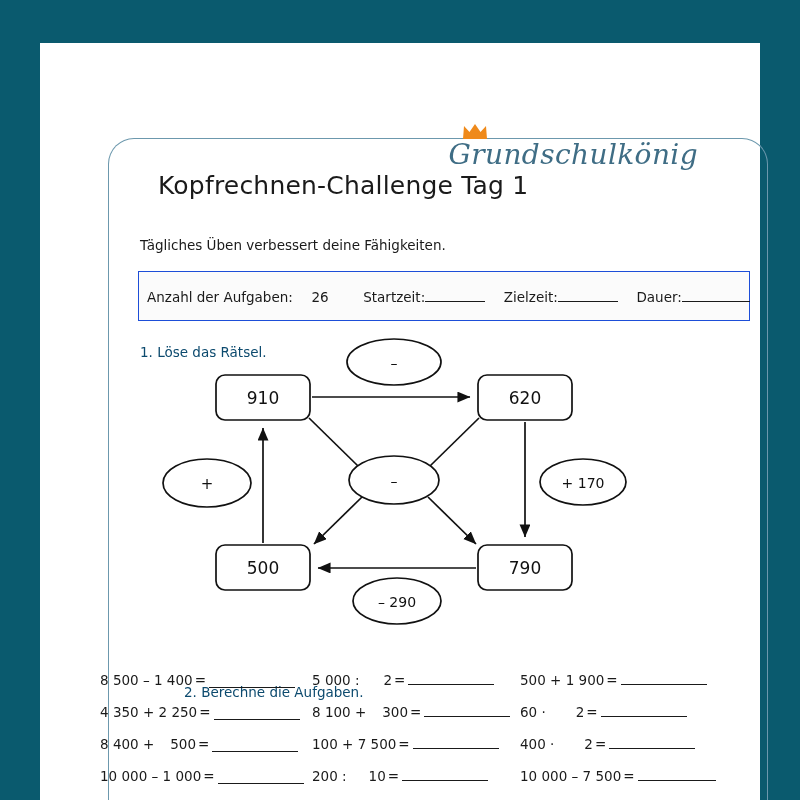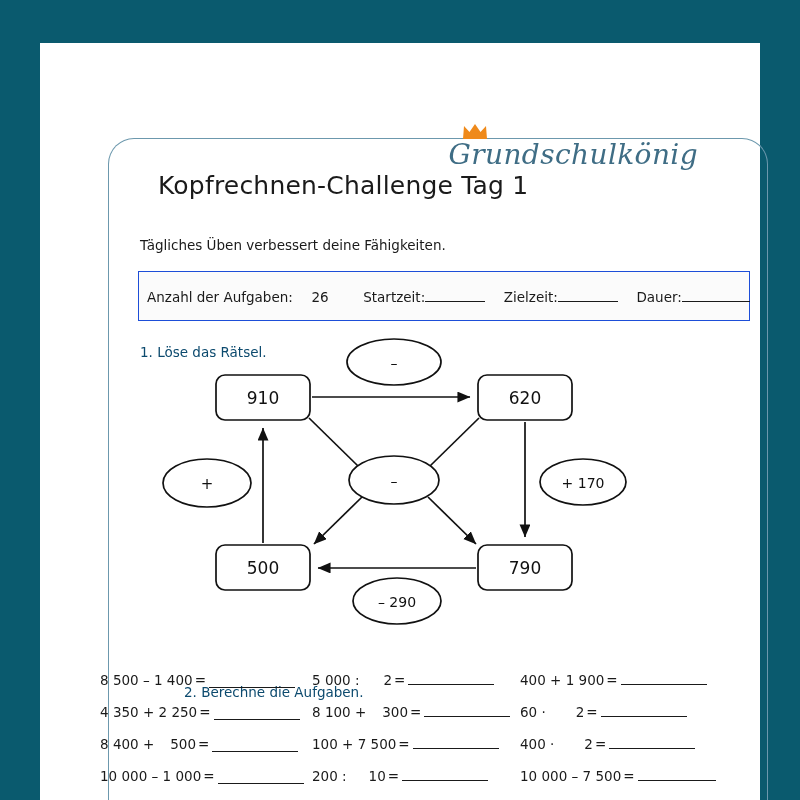--- a/index.html
+++ b/index.html
@@ -264,21 +264,21 @@
           <span class="ex-blank"></span>
         </div>
         <div class="ex-cell ex-c2">
           <span class="ex-lhs">5 000  :</span>
           <span class="ex-pad" style="width: 24px;"></span>
           <span>2</span>
           <span class="ex-eq">=</span>
           <span class="ex-blank"></span>
         </div>
         <div class="ex-cell ex-c3">
-          <span class="ex-lhs">400 + 1 900</span>
+          <span class="ex-lhs">500 + 1 900</span>
           <span class="ex-eq">=</span>
           <span class="ex-blank"></span>
         </div>
       </div>
       <div class="ex-row">
         <div class="ex-cell ex-c1">
           <span class="ex-lhs">4 350 + 2 250</span>
           <span class="ex-eq">=</span>
           <span class="ex-blank"></span>
         </div>

